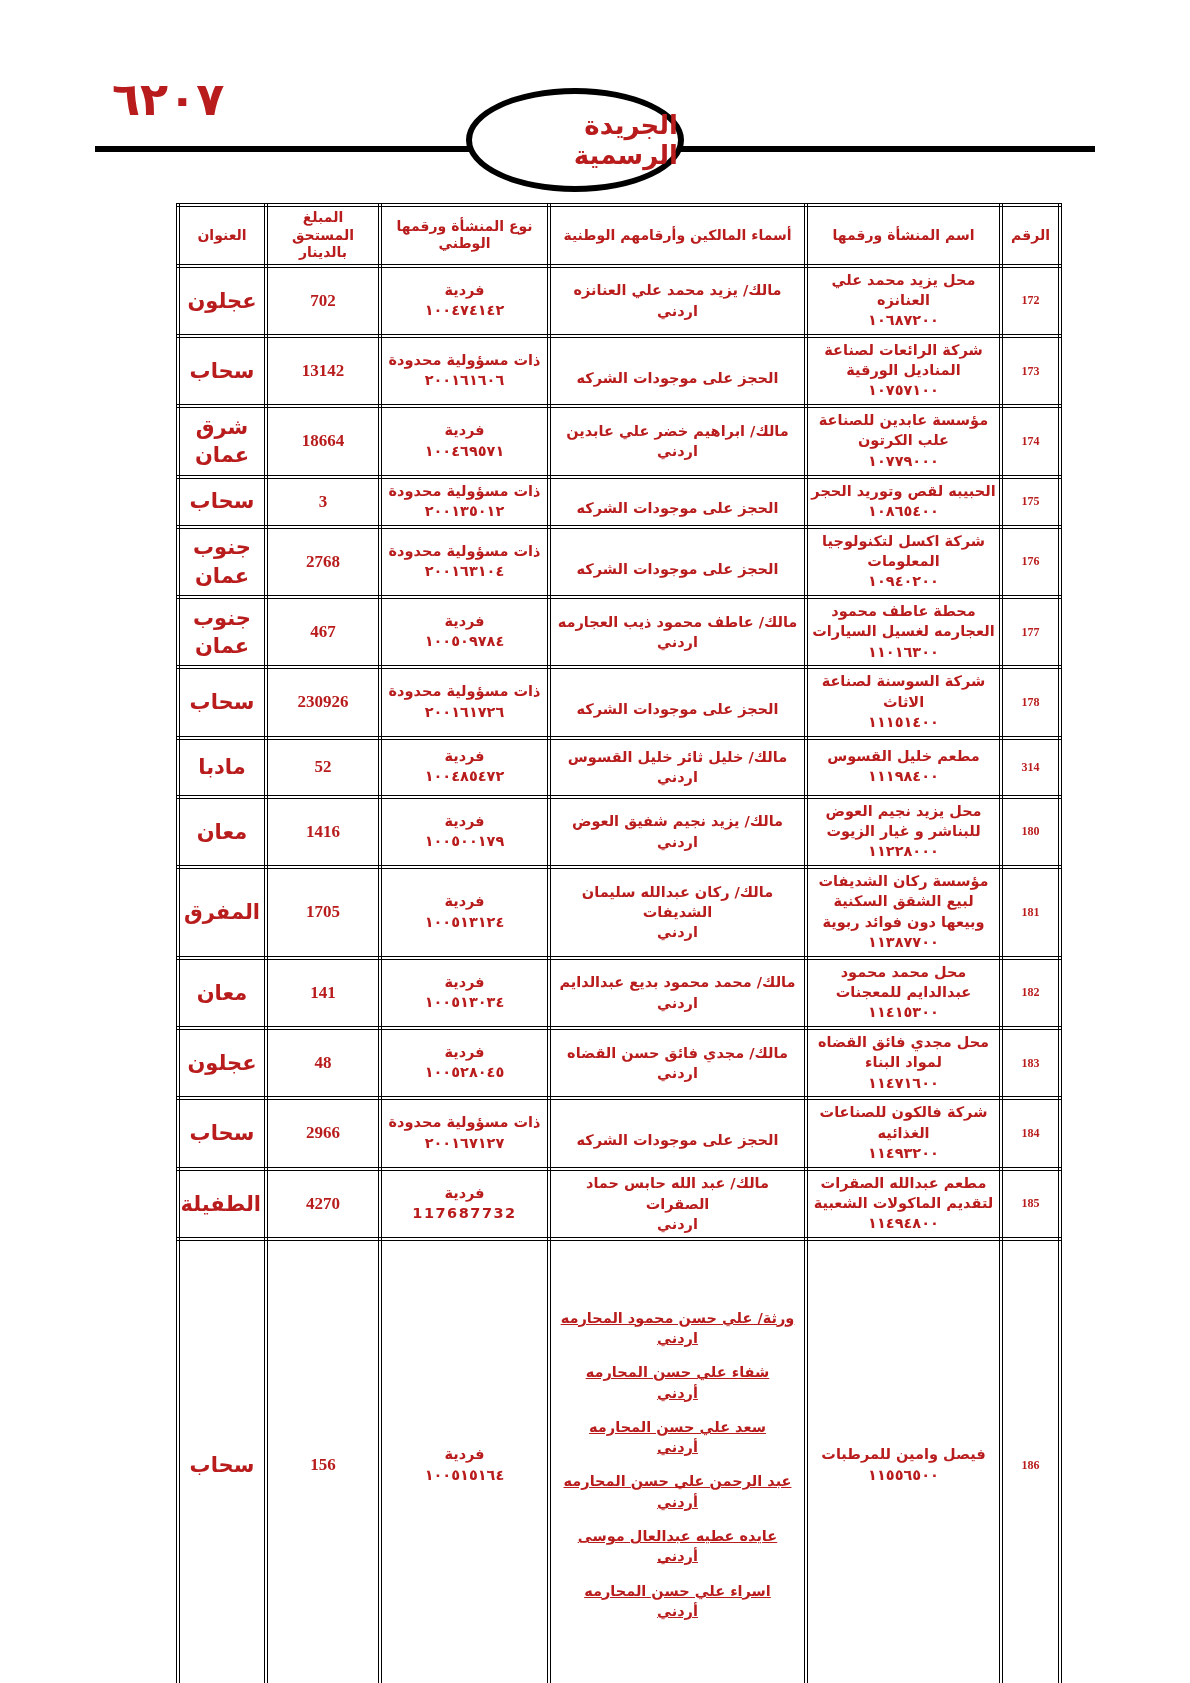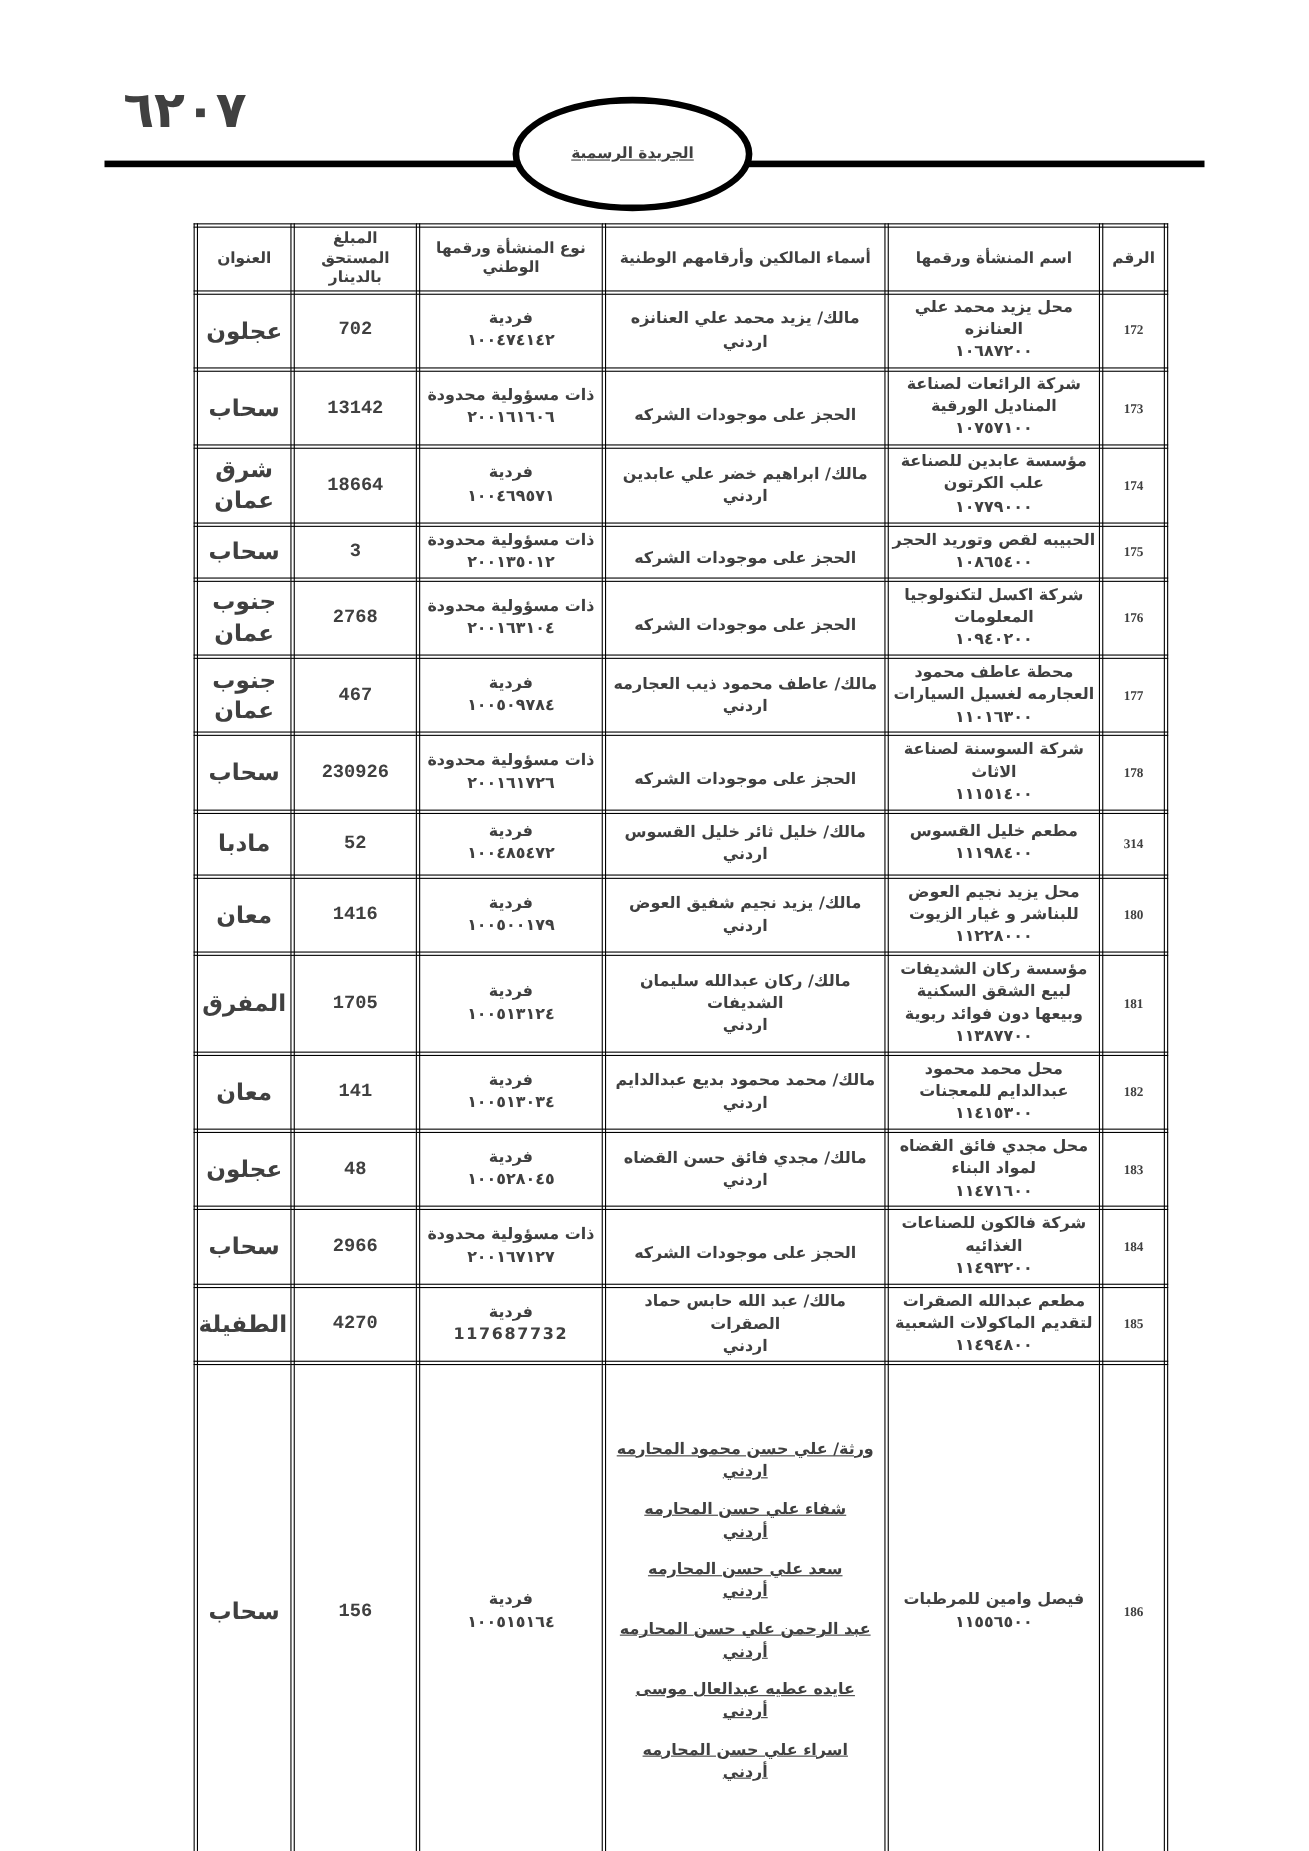--- a/index.html
+++ b/index.html
@@ -1,51 +1,51 @@
 <!DOCTYPE html>
 <html lang="ar"><head>
 <meta charset="utf-8">
 <style>
   html,body{margin:0;padding:0;background:#e8e8e8;}
   .page{
     position:relative;width:1190px;height:1683px;background:#ffffff;
     font-family:"DejaVu Sans",sans-serif;direction:rtl;overflow:hidden;margin:0 auto;
-    color:#404040;
+    color:#b91c1c;
   }
   
   .page-number{
     position:absolute;top:72px;left:112px;font-size:46px;font-weight:bold;
     direction:ltr;letter-spacing:2px;
   }
   .header-rule{
     position:absolute;top:146px;left:95px;width:1000px;height:6px;background:#000;
   }
   .banner-ellipse{
     position:absolute;top:88px;left:466px;width:206px;height:92px;
     border:6px solid #000;border-radius:50%;background:#fff;
     display:flex;align-items:center;justify-content:center;z-index:2;
   }
-  .banner-ellipse span{font-size:14px;font-weight:bold;text-decoration:underline;}
+  .banner-ellipse span{font-size:26px;font-weight:bold;}
   
   table.gazette{
     position:absolute;top:203px;right:128px;width:882px;
     border-collapse:collapse;table-layout:fixed;
   }
   table.gazette th,table.gazette td{
     border:4px double #000;font-weight:bold;text-align:center;
     vertical-align:middle;padding:2px 3px;background:#fff;
   }
   thead th{font-size:14px;line-height:1.25;height:47px;}
   .col-w-num{width:59px;}  .col-w-est{width:195px;} .col-w-own{width:257px;}
   .col-w-type{width:169px;}.col-w-amt{width:114px;} .col-w-addr{width:88px;}
 
   td.col-num{font-family:"Liberation Serif",serif;font-size:12px;}
   .est-name,.type-name,.owner-name,.owner-nat{font-size:14.5px;line-height:1.4;}
   .num-ar{font-size:14.5px;letter-spacing:1.5px;line-height:1.5;}
-  td.col-amount{font-family:Liberation Mono, monospace;font-size:17px;}
+  td.col-amount{font-family:Liberation Serif, serif;font-size:17px;}
   td.col-address{font-size:21px;white-space:pre-line;line-height:1.35;}
   td.seizure .owner-name{margin-top:14px;}
   .owner-block.multi{margin:12px 0 14px 0;text-decoration:underline;}
 </style>
 </head>
 <body>
 
 <div class="page">
 
   <div class="page-number">٦٢٠٧</div>

